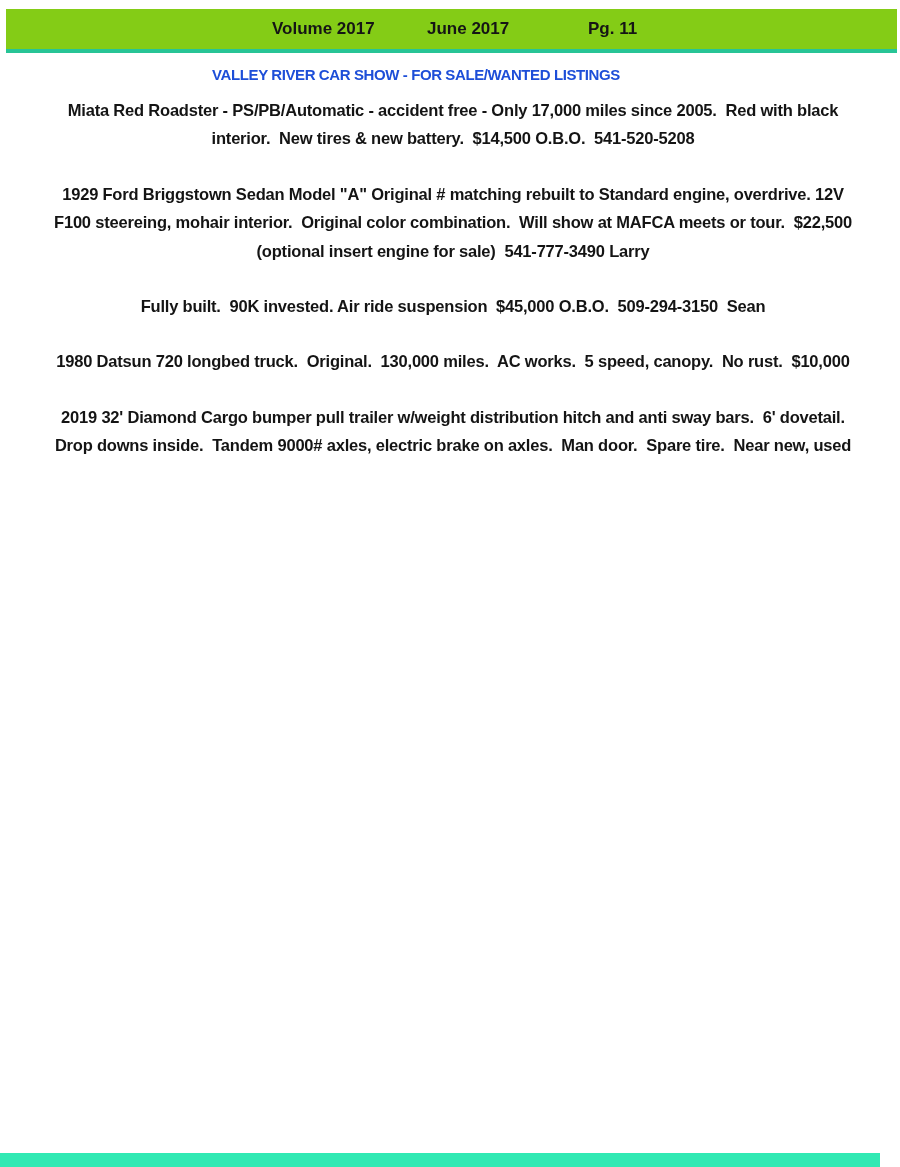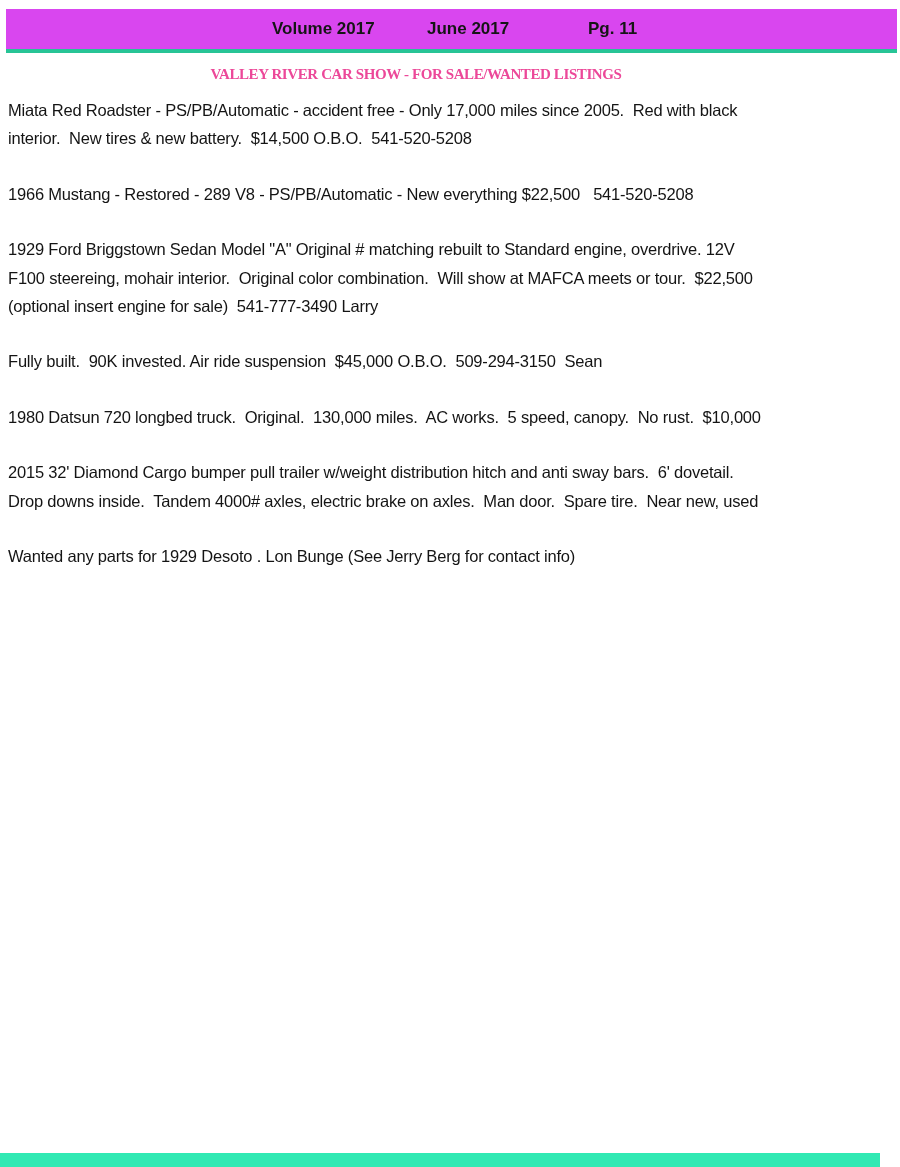--- a/index.html
+++ b/index.html
@@ -10,21 +10,21 @@
     background: #ffffff;
     font-family: "Liberation Sans", sans-serif;
     overflow: hidden;
   }
   .masthead-bar {
     position: absolute;
     left: 6px;
     top: 9px;
     width: 891px;
     height: 40px;
-    background: #d946ef;
+    background: #84cc16;
     border-bottom: 4px solid #27c496;
   }
   .masthead-label {
     position: absolute;
     top: 10px;
     font-size: 17px;
     font-weight: bold;
     color: #151515;
     white-space: pre;
   }
@@ -33,40 +33,40 @@
   .lbl-page   { left: 582px; }
   .doc-title {
     position: absolute;
     top: 66px;
     left: 0;
     width: 832px;
     text-align: center;
     font-size: 15px;
     font-weight: bold;
     letter-spacing: -0.4px;
-    color: #ec4899;
+    color: #1d4ed8;
     white-space: pre;
-    font-family: Liberation Serif, serif;
   }
   .listings {
     position: absolute;
     top: 96px;
     left: 8px;
     width: 890px;
   }
   .listing {
     margin: 0 0 27px 0;
   }
   .listing .line {
     font-size: 16.5px;
-    font-weight: normal;
+    font-weight: bold;
     letter-spacing: -0.2px;
     line-height: 28.4px;
     color: #141414;
     white-space: pre;
+    text-align: center;
   }
   .bottom-bar {
     position: absolute;
     left: 0;
     bottom: 0;
     width: 880px;
     height: 14px;
     background: #31e9b3;
   }
 </style>
@@ -82,42 +82,36 @@
 <div class="doc-title">VALLEY RIVER CAR SHOW - FOR SALE/WANTED LISTINGS</div>
 
 <div class="listings">
 
   <div class="listing">
     <div class="line">Miata Red Roadster - PS/PB/Automatic - accident free - Only 17,000 miles since 2005.  Red with black</div>
     <div class="line">interior.  New tires &amp; new battery.  $14,500 O.B.O.  541-520-5208</div>
   </div>
 
 
-  <div class="listing">
-    <div class="line">1966 Mustang - Restored - 289 V8 - PS/PB/Automatic - New everything $22,500   541-520-5208</div>
-  </div>
 
   <div class="listing">
     <div class="line">1929 Ford Briggstown Sedan Model "A" Original # matching rebuilt to Standard engine, overdrive. 12V</div>
     <div class="line">F100 steereing, mohair interior.  Original color combination.  Will show at MAFCA meets or tour.  $22,500</div>
     <div class="line">(optional insert engine for sale)  541-777-3490 Larry</div>
   </div>
 
   <div class="listing">
     <div class="line">Fully built.  90K invested. Air ride suspension  $45,000 O.B.O.  509-294-3150  Sean</div>
   </div>
 
   <div class="listing">
     <div class="line">1980 Datsun 720 longbed truck.  Original.  130,000 miles.  AC works.  5 speed, canopy.  No rust.  $10,000</div>
   </div>
 
   <div class="listing">
-    <div class="line">2015 32' Diamond Cargo bumper pull trailer w/weight distribution hitch and anti sway bars.  6' dovetail.</div>
-    <div class="line">Drop downs inside.  Tandem 4000# axles, electric brake on axles.  Man door.  Spare tire.  Near new, used</div>
+    <div class="line">2019 32' Diamond Cargo bumper pull trailer w/weight distribution hitch and anti sway bars.  6' dovetail.</div>
+    <div class="line">Drop downs inside.  Tandem 9000# axles, electric brake on axles.  Man door.  Spare tire.  Near new, used</div>
   </div>
 
-  <div class="listing">
-    <div class="line">Wanted any parts for 1929 Desoto . Lon Bunge (See Jerry Berg for contact info)</div>
-  </div>
 
 </div>
 
 <div class="bottom-bar"></div>
 
 </body></html>

